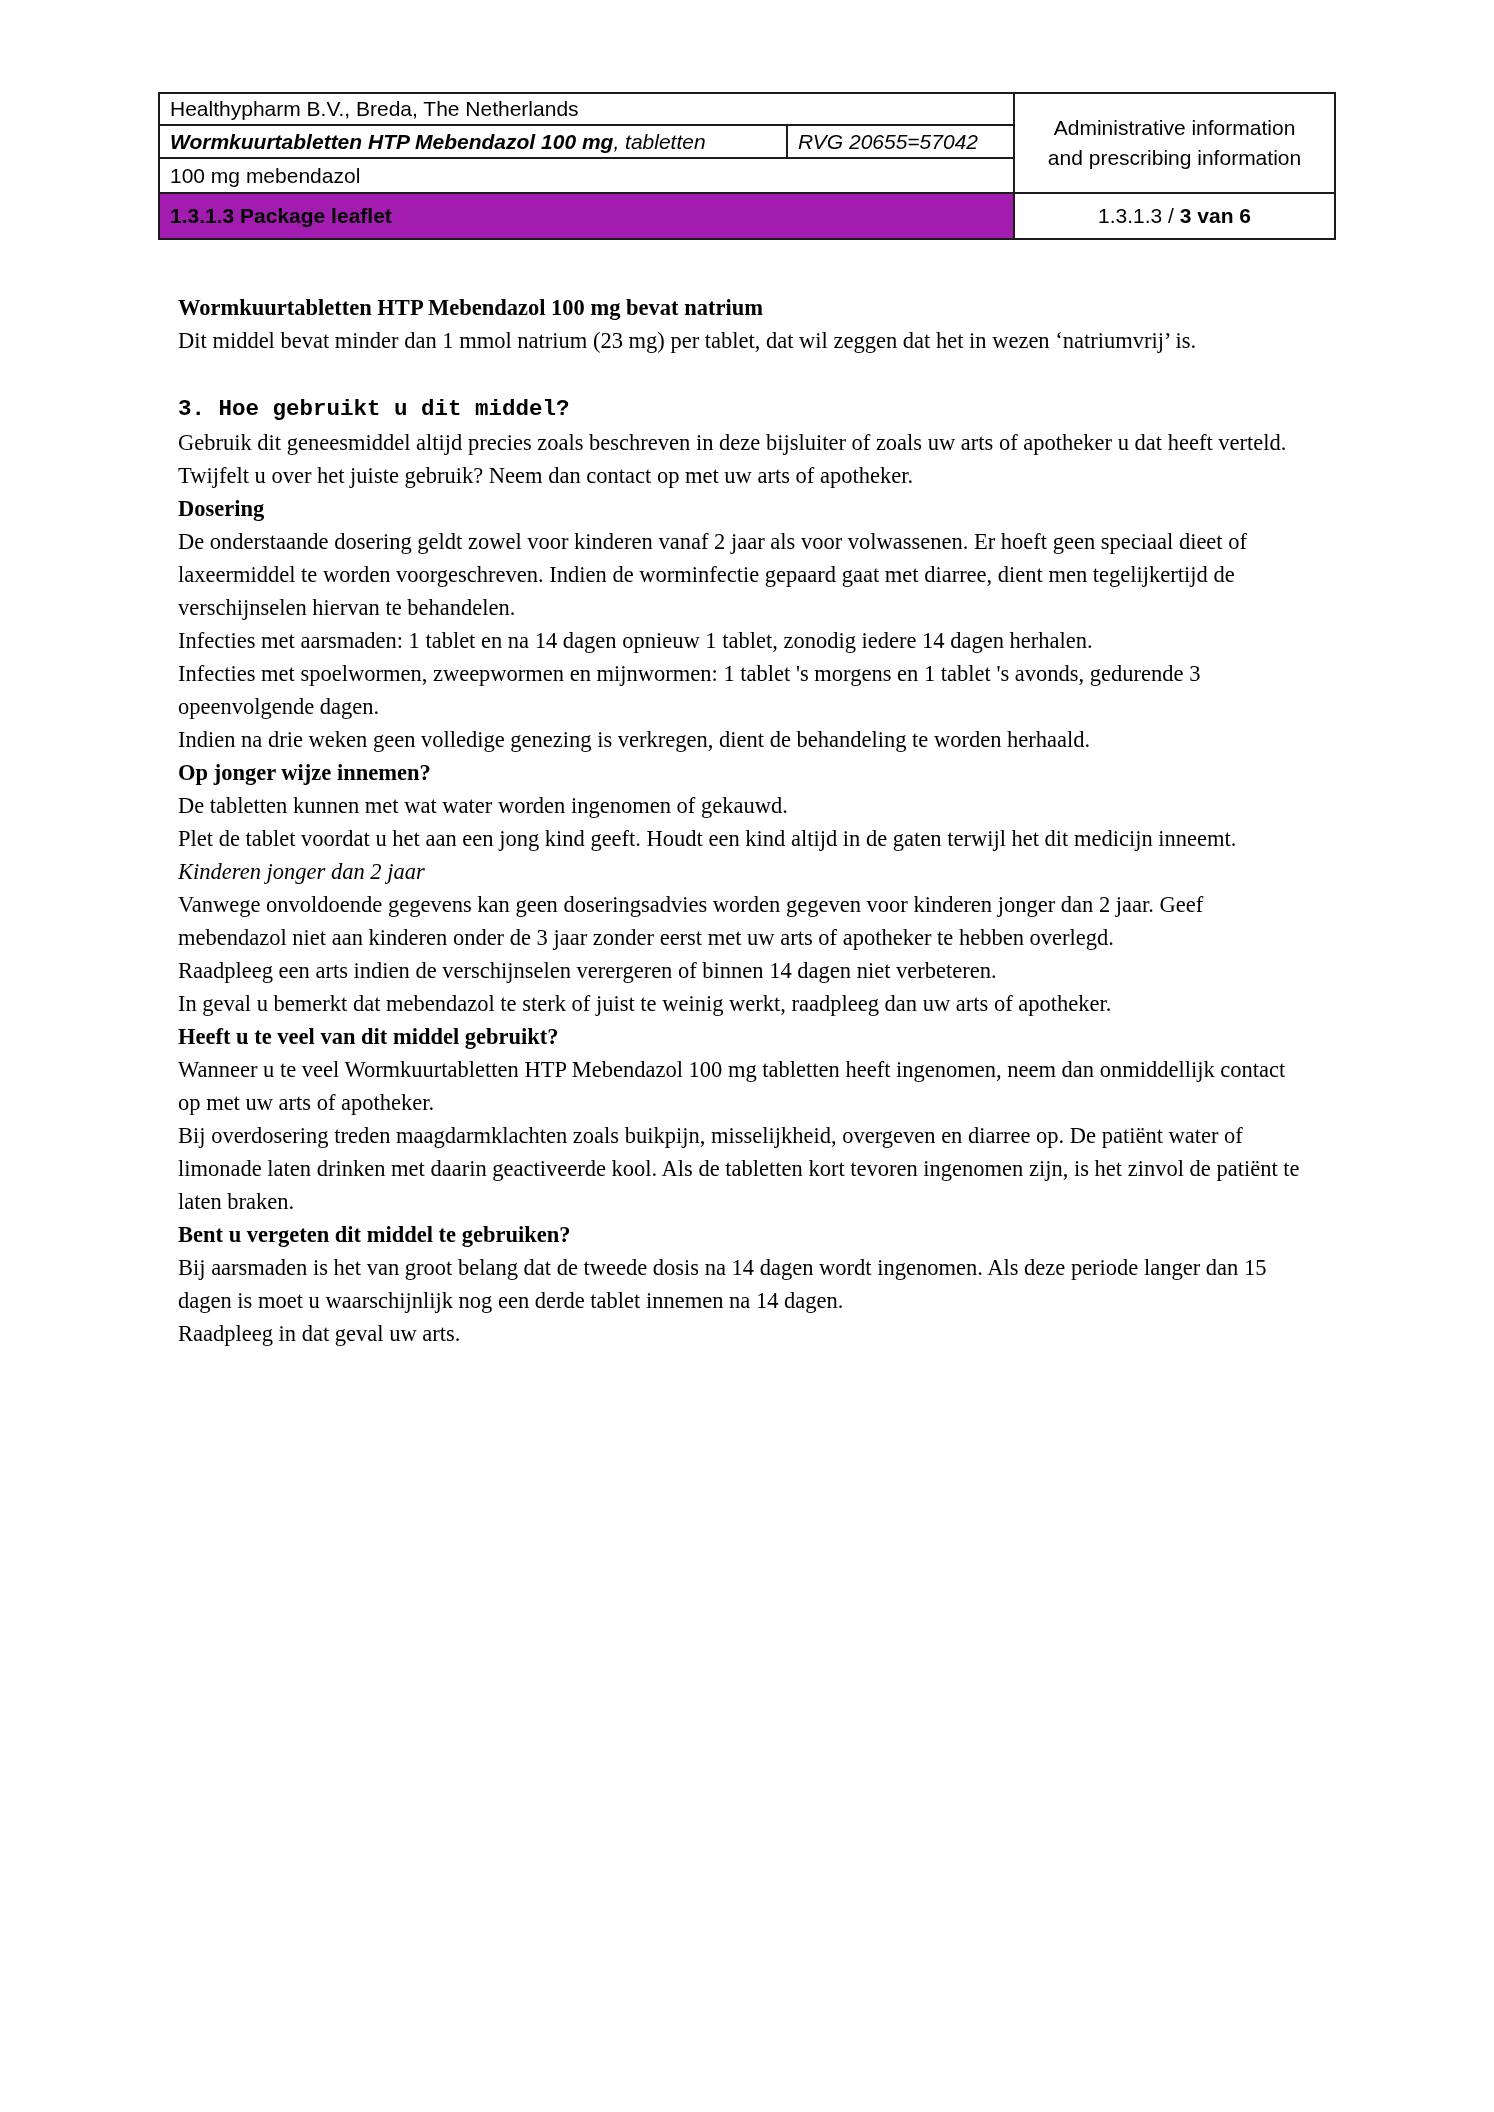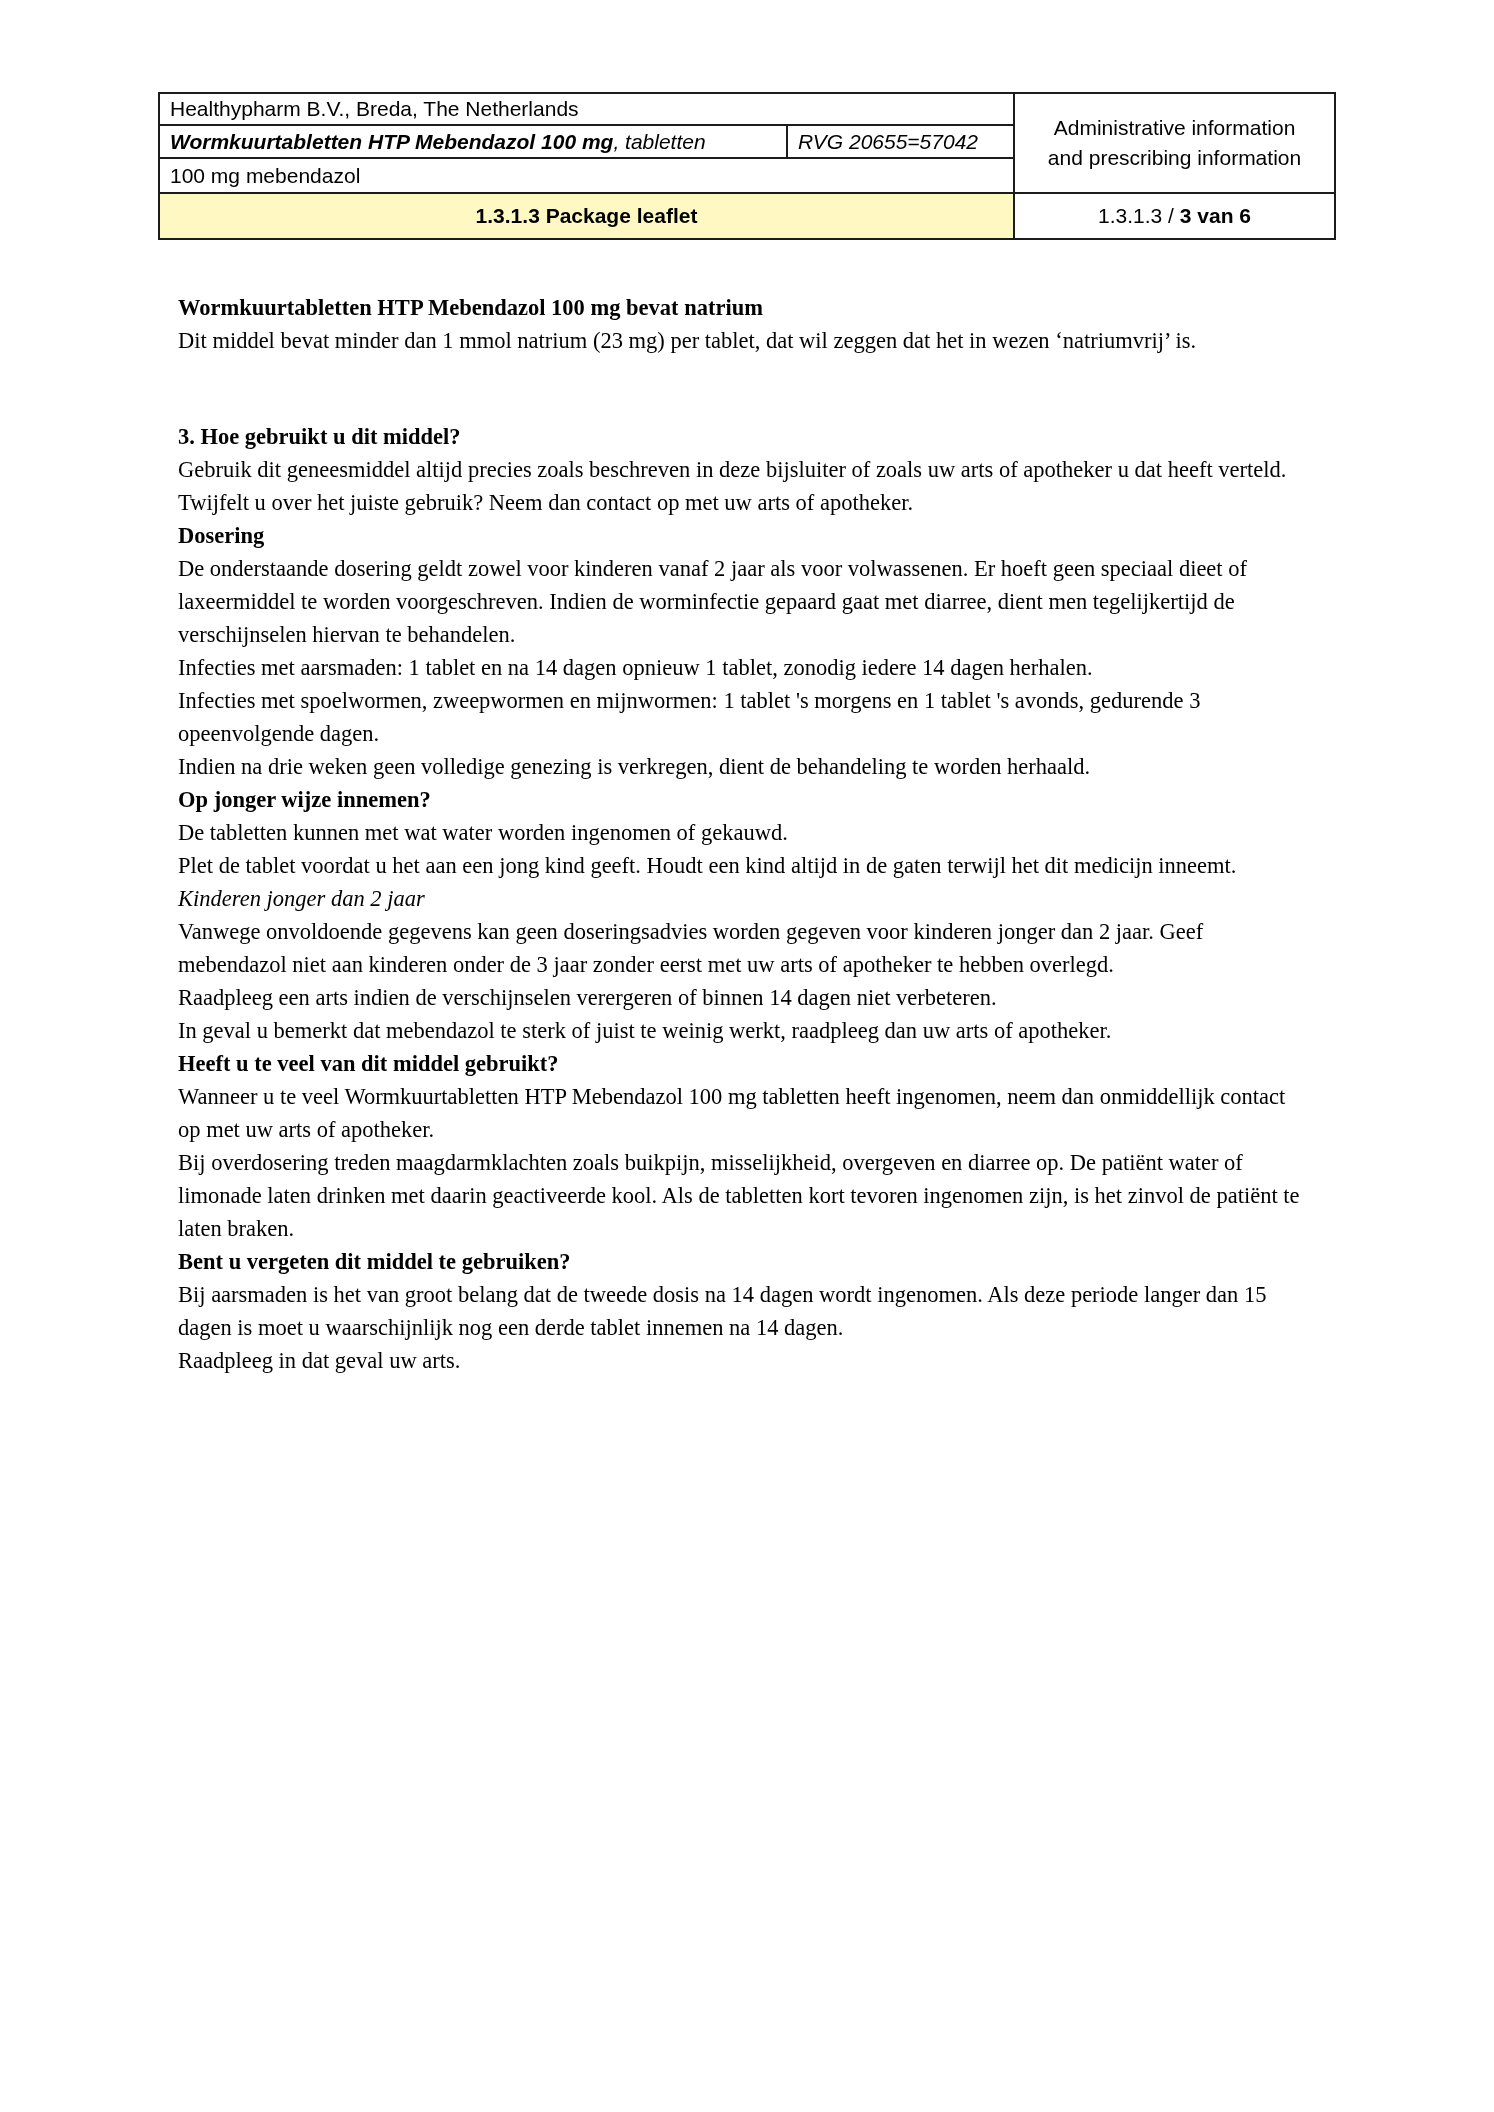--- a/index.html
+++ b/index.html
@@ -29,44 +29,43 @@
   table.hdr tr.r2 { height:33px; }
   table.hdr tr.r3 { height:35px; }
   table.hdr tr.r4 { height:46px; }
   td.admin {
     text-align:center;
     white-space:pre-line;
     line-height:30px;
     padding:2px 4px;
   }
   td.graybar {
-    background:#fef9c3;
+    background:#a21caf;
     font-weight:bold;
     font-size:27px;
-    text-align:center;
   }
   td.pageref { text-align:center; font-size:22px; padding:2px 4px; }
   td.rvgcell { font-style:italic; padding-left:12px; }
   .bi { font-weight:bold; font-style:italic; }
   .it { font-style:italic; }
   .bd { font-weight:bold; }
 
   
   .bodytext {
     position:absolute; left:178px; top:291px;
     width:1124px;
     font-family:"Liberation Serif", serif;
     font-size:22.5px;
     line-height:33px;
   }
   .blk { margin:0; white-space:pre-line; }
   .h   { font-weight:bold; }
   .hi  { font-style:italic; }
   .gap  { }
-  .gap2 { margin-top:63px; }
+  .gap2 { margin-top:36px;font-family:Liberation Mono, monospace; }
 
   
   table.ftr {
     position:absolute; left:158px; top:1892px;
     width:1178px; height:128px;
     border-collapse:collapse; table-layout:fixed;
   }
   table.ftr td {
     border:2px solid #be185d;
     font-size:21px;

